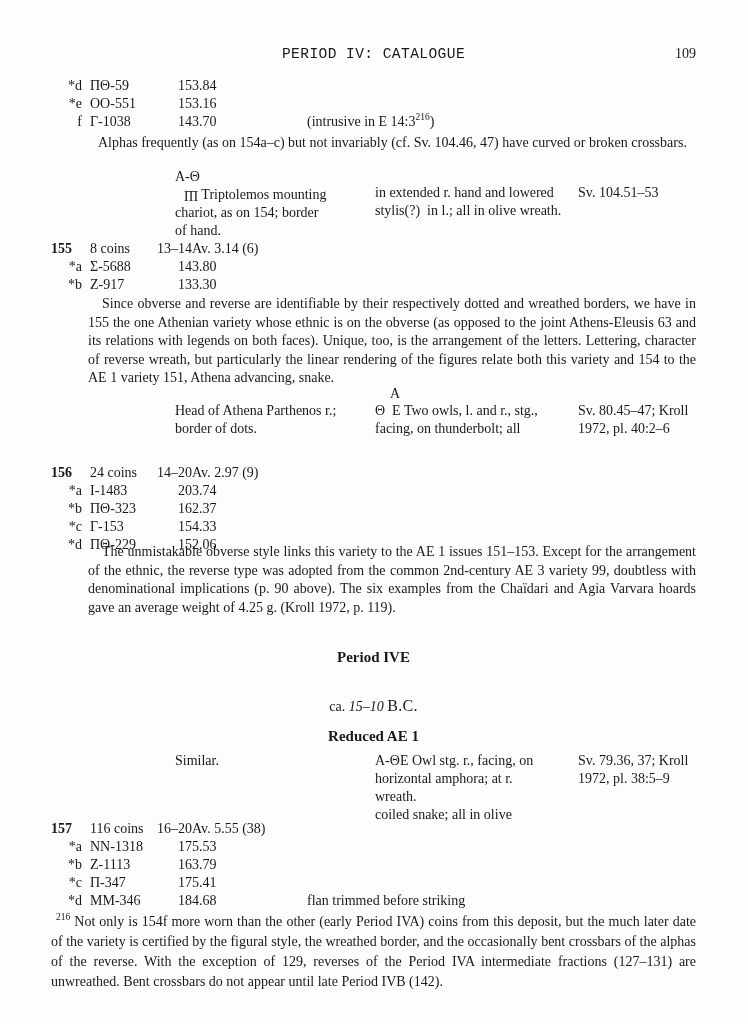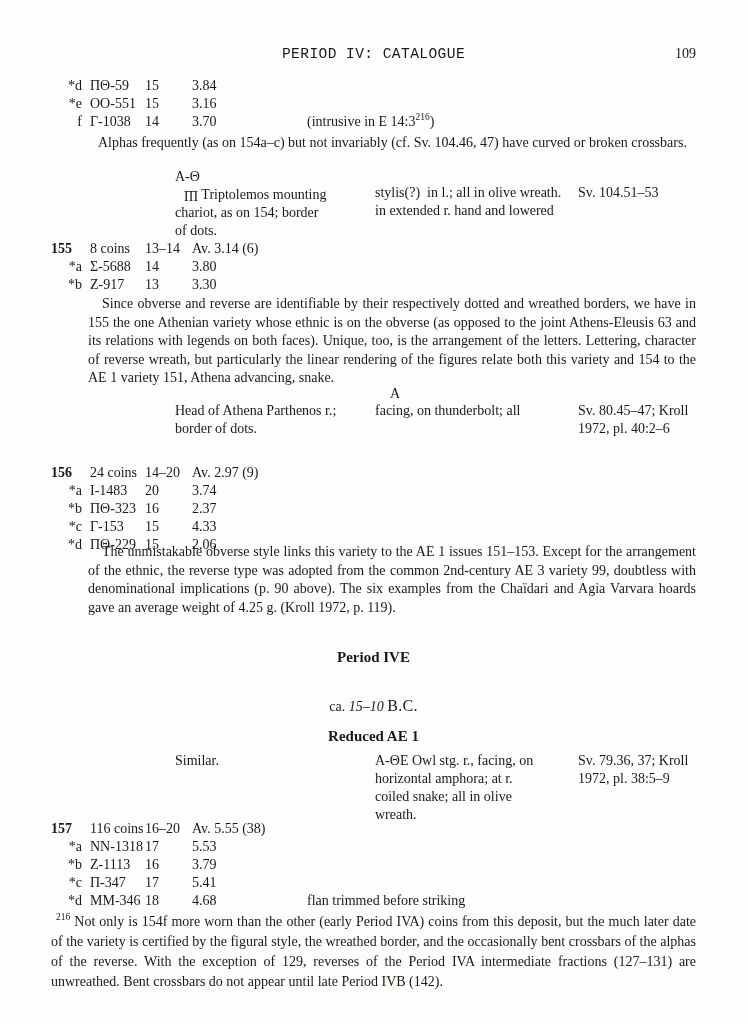--- a/index.html
+++ b/index.html
@@ -18,21 +18,21 @@
   
   .runhead{height:18px;line-height:18px;}
   .runhead .title{display:block;text-align:center;font-size:14.6px;letter-spacing:0.4px;font-family:Liberation Mono, monospace;}
   .runhead .pageno{position:absolute;right:0;top:0;line-height:18px;}
 
   
   .crow{display:flex;height:18px;line-height:18px;white-space:pre;}
   .c-label{width:39px;box-sizing:border-box;text-align:right;padding-right:8px;flex:none;}
   .c-num{text-align:left;padding-right:0;font-weight:bold;}
   .c-mark{width:55px;flex:none;}
-  .c-diam{width:47px;flex:none;}
+  .c-diam{width:47px;flex:none;text-align:right;}
   .c-wt{width:115px;flex:none;}
   .c-note{flex:1;white-space:normal;}
 
   
   .descgrid{display:flex;margin-left:124px;align-items:flex-start;}
   .col-obv{width:200px;flex:none;}
   .col-rev{width:203px;flex:none;}
   .col-ref{width:118px;flex:none;}
   .dl{height:18px;line-height:18px;white-space:pre;}
   .indent1{padding-left:9px;}
@@ -93,25 +93,25 @@
       </div>
     </div>
 
     <div class="abs note154" style="top:134px;"><span>Alphas frequently (as on 154a–c) but not invariably (cf. Sv. 104.46, 47) have curved or broken crossbars.</span></div>
 
     <div class="abs descgrid" style="top:168px;">
       <div class="col-obv">
         <div class="dl">A-Θ</div>
         <div class="dl indent1"><span class="monogram">Ш</span><span><span> Triptolemos mounting</span></span></div>
         <div class="dl"><span>chariot, as on </span><span class="fw-b">154</span><span>; border</span></div>
-        <div class="dl"><span>of dots.</span></div>
+        <div class="dl"><span>of hand.</span></div>
       </div>
       <div class="col-rev pad-top16">
+        <div class="dl"><span>in extended r. hand and lowered</span></div>
         <div class="dl"><span>stylis(?)  in l.; all in olive wreath.</span></div>
-        <div class="dl"><span>in extended r. hand and lowered</span></div>
       </div>
       <div class="col-ref pad-top16">
         <div class="dl">Sv. 104.51–53</div>
       </div>
     </div>
 
     <div class="abs" style="top:240px;">
       <div class="crow">
         <span class="c-label c-num">155</span>
         <span class="c-mark">8 coins</span>
@@ -134,20 +134,21 @@
 
     <div class="abs commentary" style="top:295px;"><span>Since obverse and reverse are identifiable by their respectively dotted and wreathed borders, we have in </span><span class="fw-b">155</span><span> the one Athenian variety whose ethnic is on the obverse (as opposed to the joint Athens-Eleusis </span><span class="fw-b">63</span><span> and its relations with legends on both faces). Unique, too, is the arrangement of the letters. Lettering, character of reverse wreath, but particularly the linear rendering of the figures relate both this variety and </span><span class="fw-b">154</span><span> to the AE 1 variety </span><span class="fw-b">151</span><span>, Athena advancing, snake.</span></div>
 
     <div class="abs descgrid" style="top:386px;">
       <div class="col-obv pad-top16">
         <div class="dl"><span>Head of Athena Parthenos r.;</span></div>
         <div class="dl"><span>border of dots.</span></div>
       </div>
       <div class="col-rev">
         <div class="legend-a">A</div>
+        <div class="dl"><span>Θ  E Two owls, l. and r., stg.,</span></div>
         <div class="dl"><span>facing, on thunderbolt; all</span></div>
       </div>
       <div class="col-ref pad-top16">
         <div class="dl">Sv. 80.45–47; Kroll</div>
         <div class="dl">1972, pl. 40:2–6</div>
       </div>
     </div>
 
     <div class="abs" style="top:464px;">
       <div class="crow">
@@ -188,22 +189,22 @@
     <div class="abs dateline" style="top:697px;"><span>ca. </span><span class="it">15–10</span><span> </span><span class="sc">B.C.</span></div>
     <div class="abs heading" style="top:727px;">Reduced AE 1</div>
 
     <div class="abs descgrid" style="top:752px;">
       <div class="col-obv">
         <div class="dl"><span>Similar.</span></div>
       </div>
       <div class="col-rev">
         <div class="dl"><span>A-ΘE Owl stg. r., facing, on</span></div>
         <div class="dl"><span>horizontal amphora; at r.</span></div>
+        <div class="dl"><span>wreath.</span></div>
         <div class="dl"><span>coiled snake; all in olive</span></div>
-        <div class="dl"><span>wreath.</span></div>
       </div>
       <div class="col-ref">
         <div class="dl">Sv. 79.36, 37; Kroll</div>
         <div class="dl">1972, pl. 38:5–9</div>
       </div>
     </div>
 
     <div class="abs" style="top:820px;">
       <div class="crow">
         <span class="c-label c-num">157</span>

